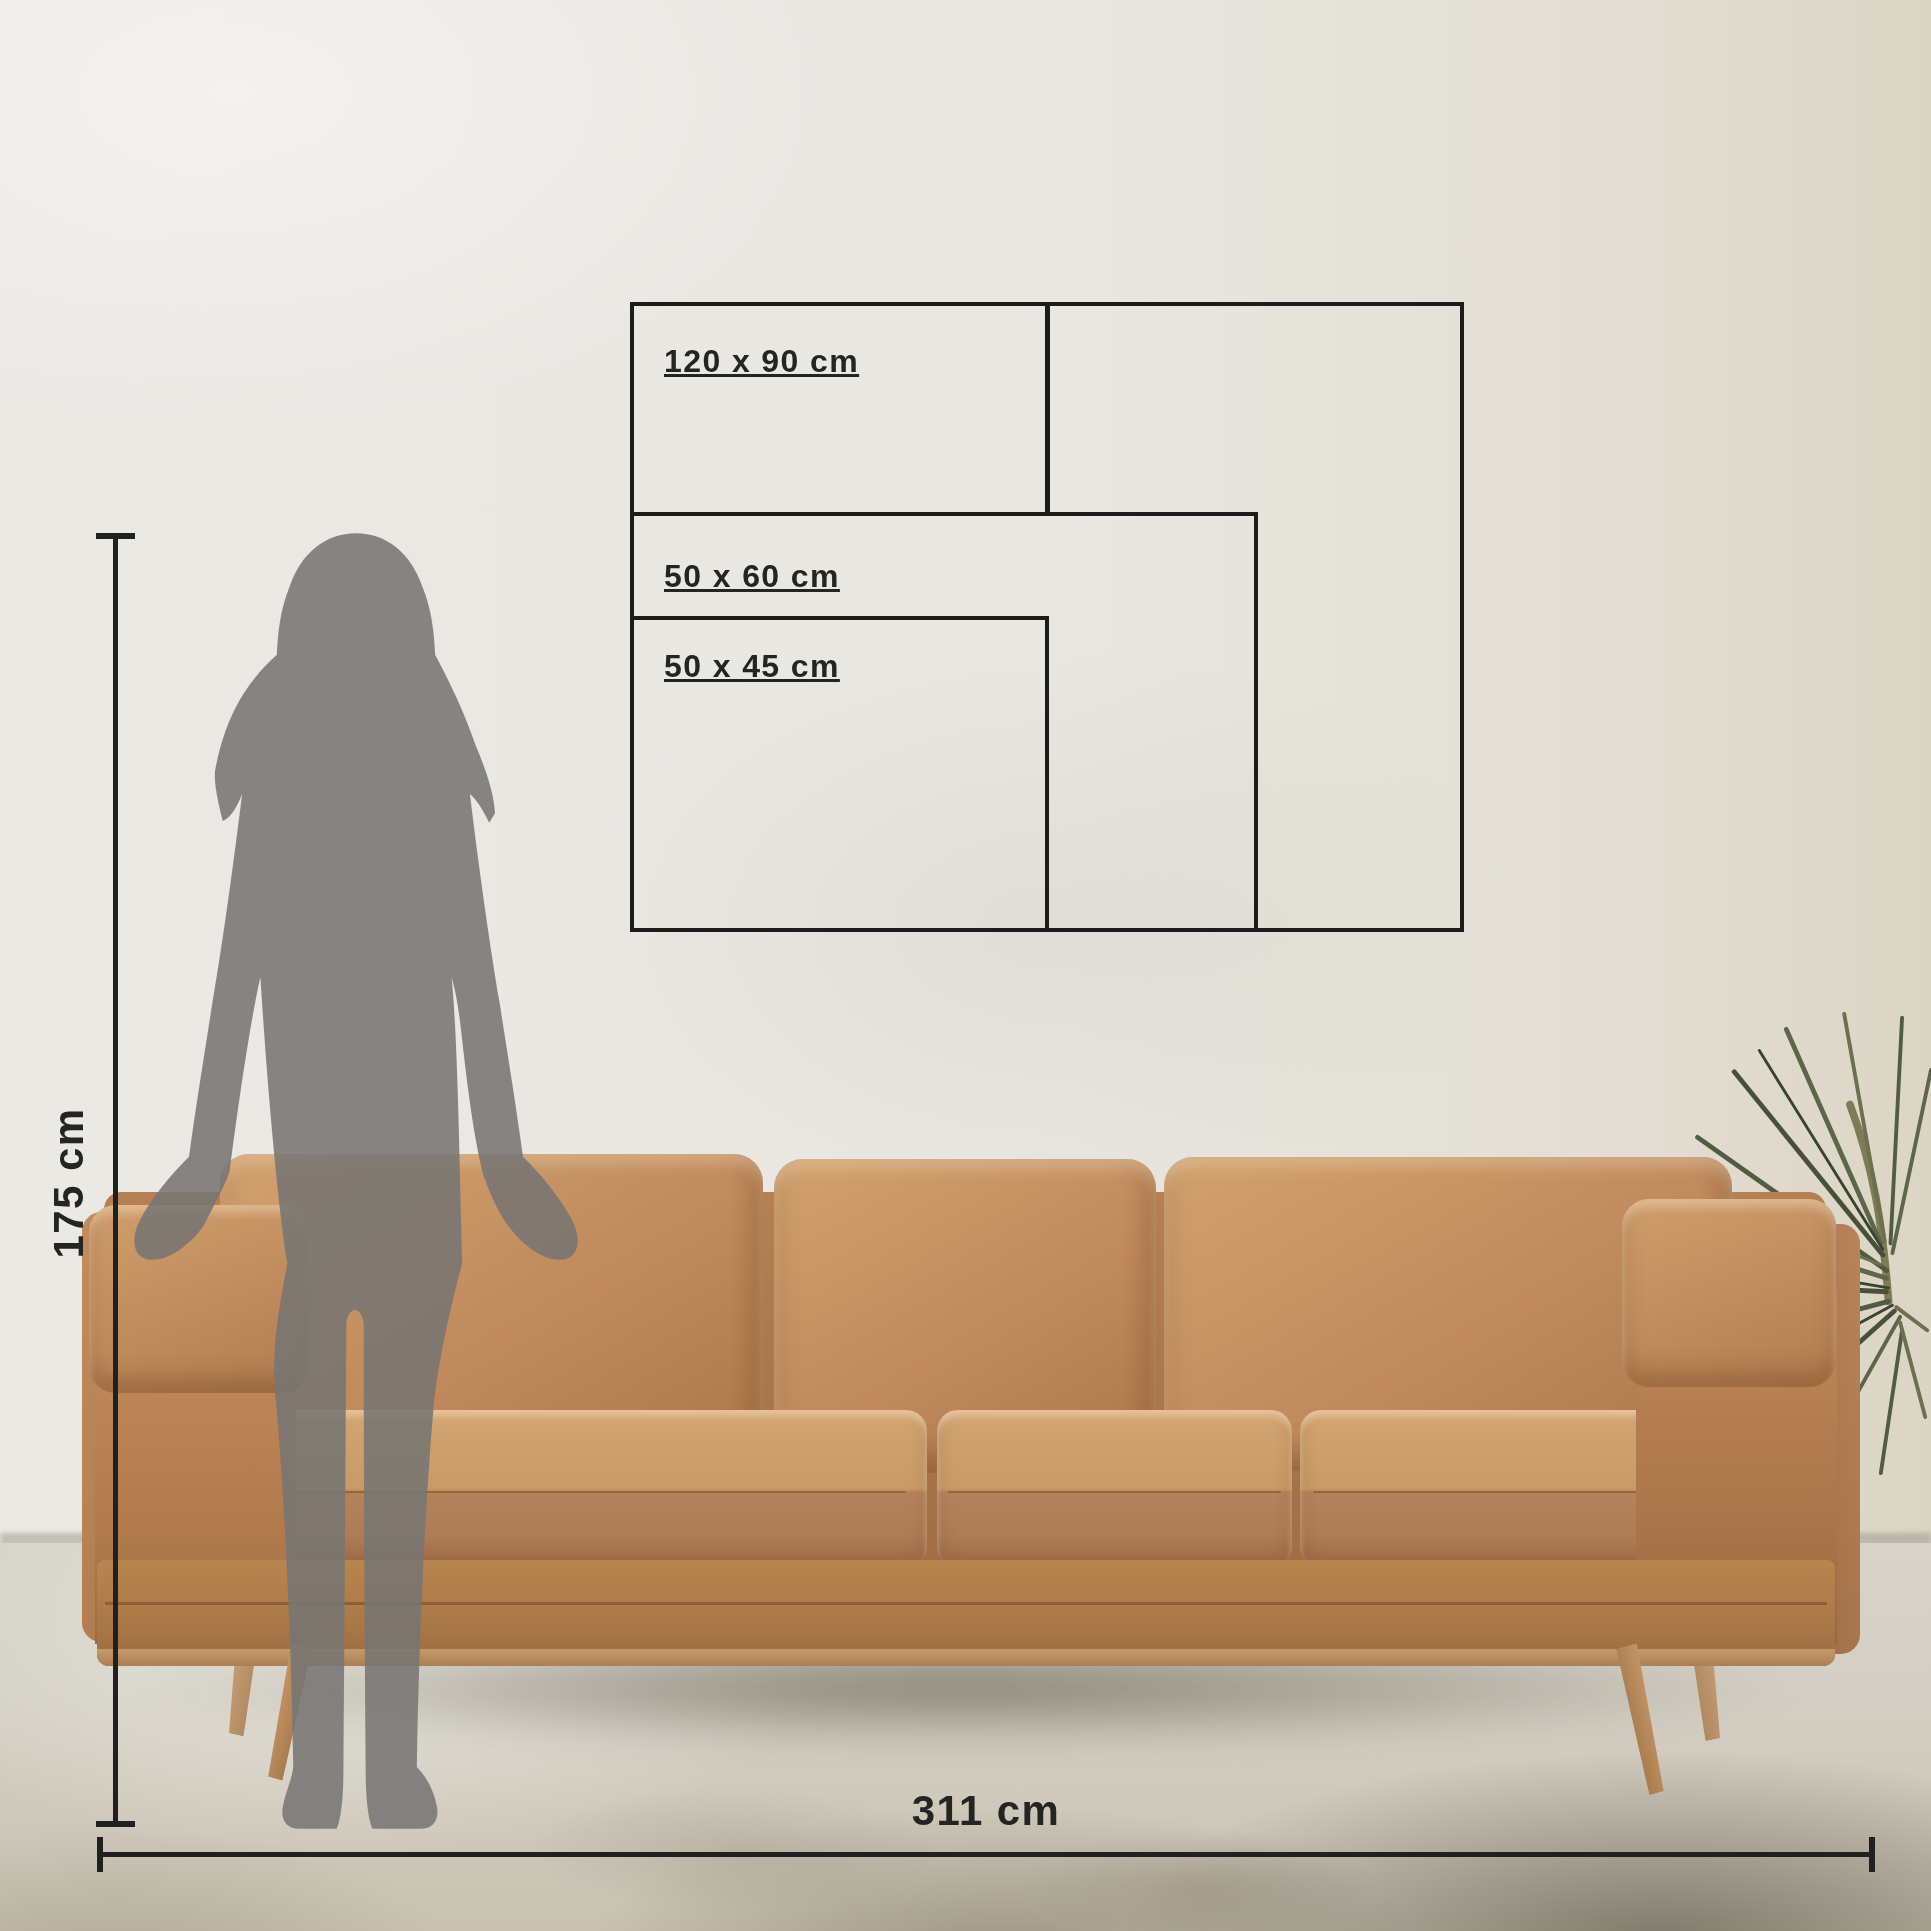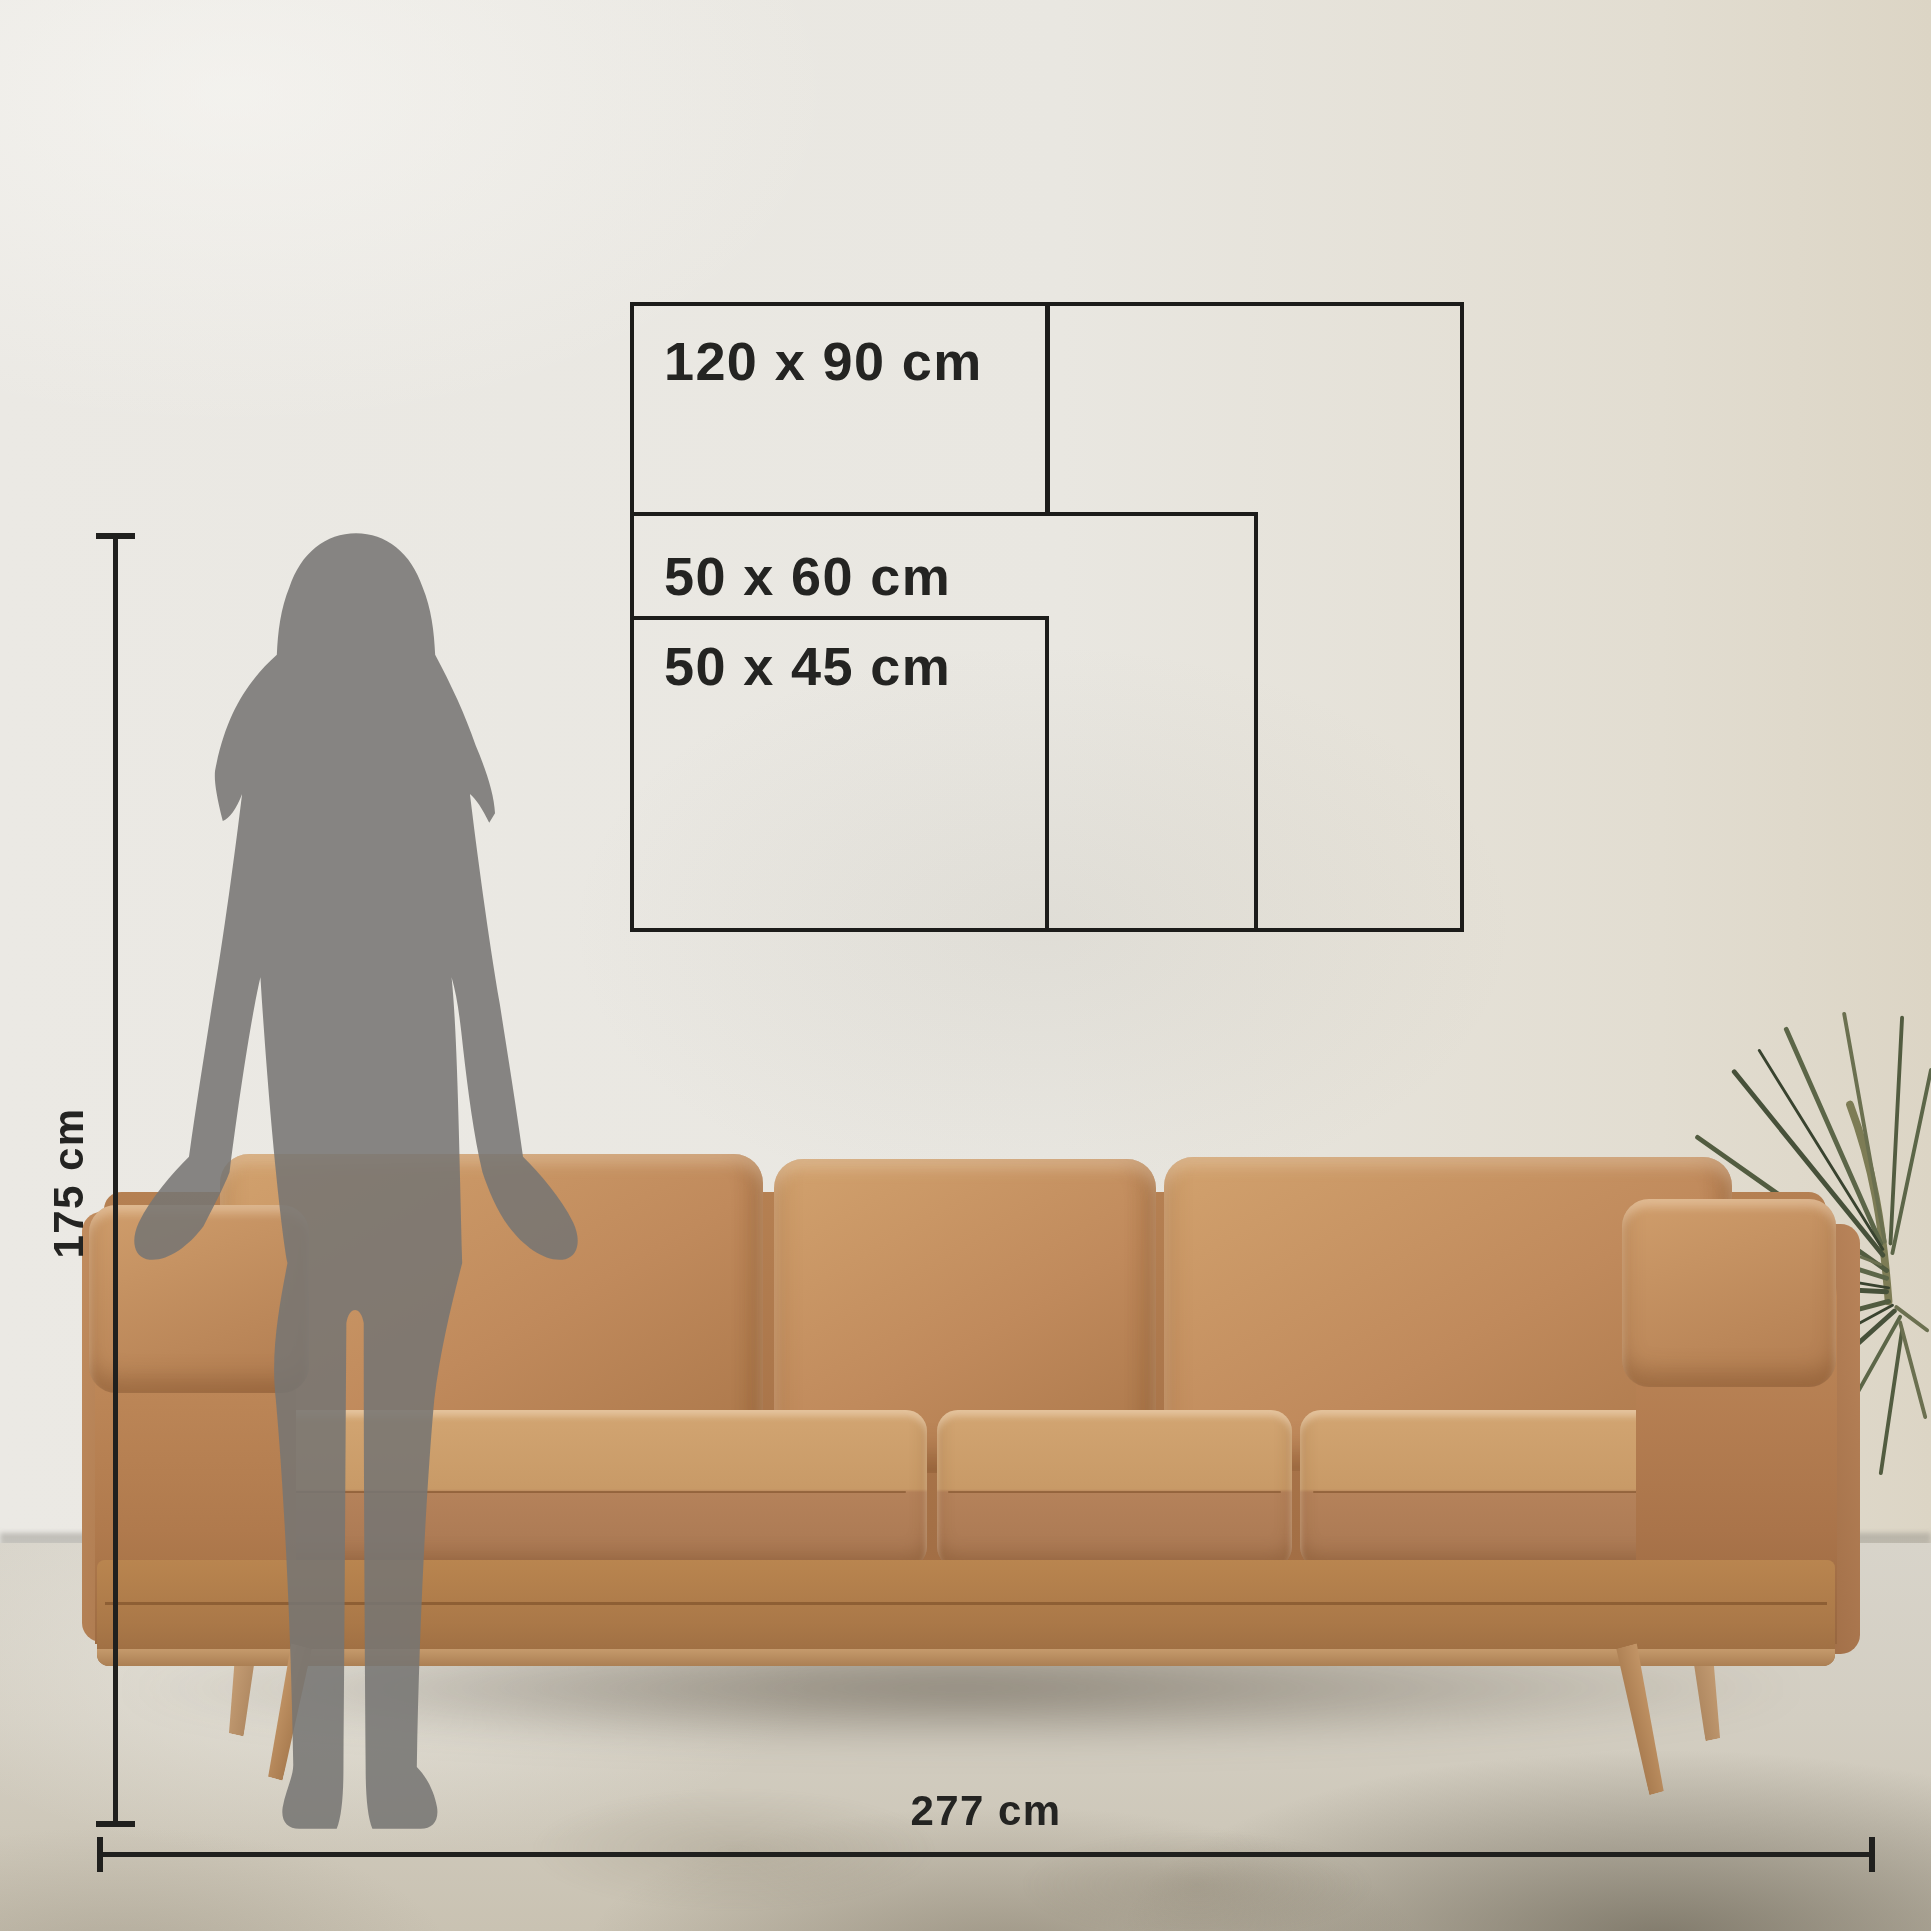--- a/index.html
+++ b/index.html
@@ -82,22 +82,22 @@
   .leg.front-right{left:1610px;top:1646px;transform:rotate(-15deg) scaleX(-1);height:150px;}
   .leg.rear-left{left:230px;top:1643px;height:92px;transform:rotate(12deg);opacity:.85;}
   .leg.rear-right{left:1685px;top:1643px;height:97px;transform:rotate(-12deg) scaleX(-1);opacity:.85;}
 
   
   .size-box{position:absolute;border:4.8px solid #1c1c1a;background:transparent;box-sizing:border-box;}
   .box-120{left:630px;top:302px;width:834px;height:630px;}
   .box-90{left:630px;top:512px;width:628px;height:420px;}
   .box-60{left:630px;top:616px;width:419px;height:316px;}
   .divider-seg{position:absolute;left:1045px;top:302px;width:4.8px;height:214px;background:#1c1c1a;}
-  .size-label{position:absolute;font-size:54px;font-weight:700;letter-spacing:1.4px;
-    color:#242422;line-height:42px;white-space:nowrap;}
+  .size-label{position:absolute;font-size:32px;font-weight:700;letter-spacing:1.4px;
+    color:#242422;line-height:42px;white-space:nowrap;text-decoration:underline;}
   .label-120{left:664px;top:340px;}
   .label-90{left:664px;top:555px;}
   .label-60{left:664px;top:645px;}
 
   
   .silhouette{position:absolute;left:133px;top:531px;}
 
   
   .measure{position:absolute;background:#20201e;}
   .v-line{left:113px;top:535px;width:4.8px;height:1290px;}
@@ -229,17 +229,17 @@
     <div class="measure v-line"></div>
     <div class="measure v-cap-top"></div>
     <div class="measure v-cap-bottom"></div>
     <div class="measure-label label-height">175 cm</div>
   </div>
 
   <div>
     <div class="measure h-line"></div>
     <div class="measure h-cap-left"></div>
     <div class="measure h-cap-right"></div>
-    <div class="measure-label label-width">277 cm</div>
+    <div class="measure-label label-width">311 cm</div>
   </div>
 
 </div>
 
 
 </body></html>

